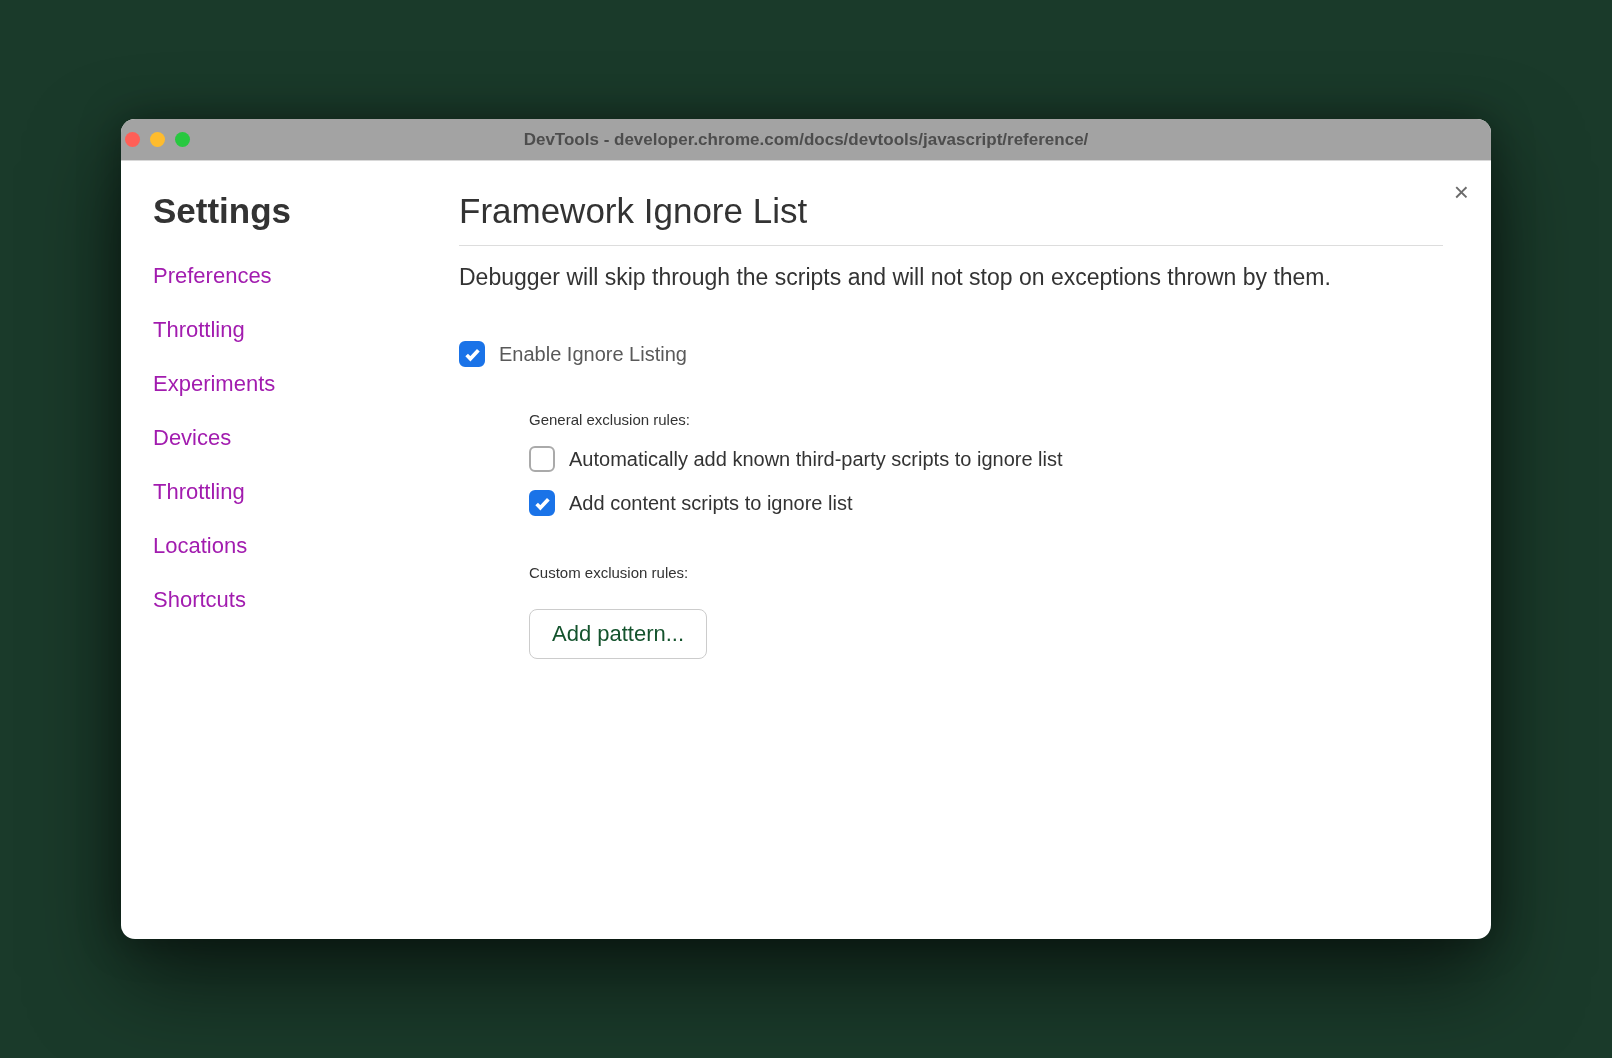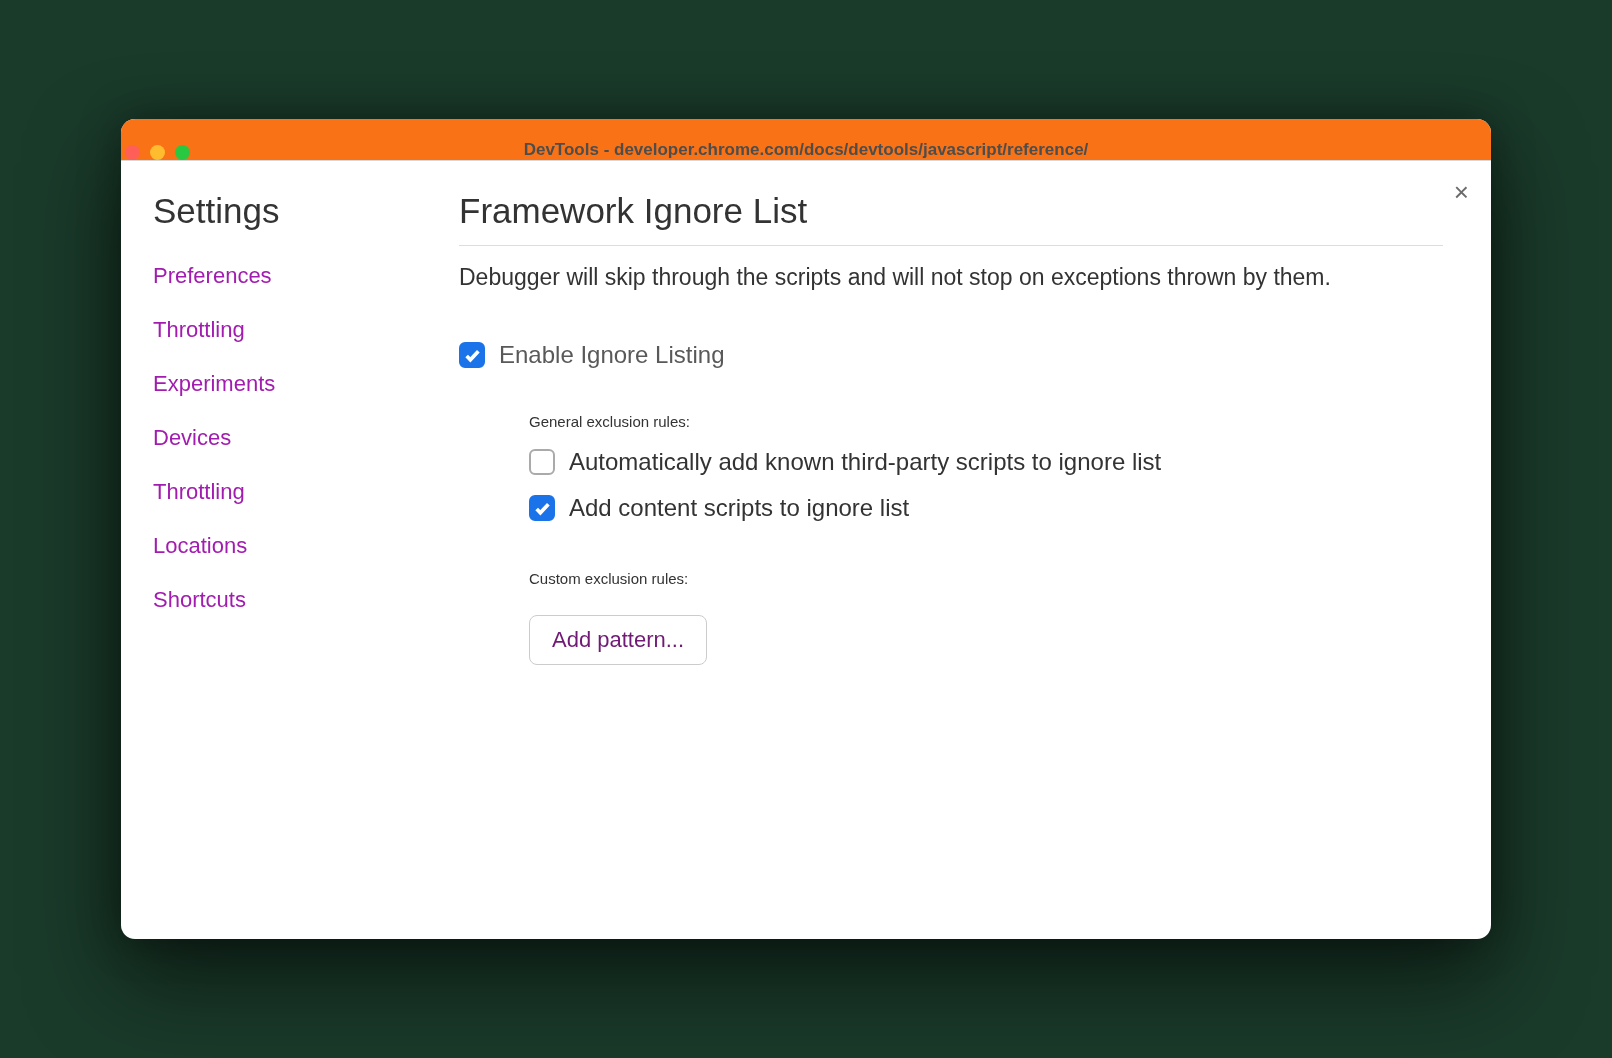--- a/index.html
+++ b/index.html
@@ -21,24 +21,24 @@
       height: 820px;
       background: #fff;
       border-radius: 14px;
       box-shadow: 0 40px 90px rgba(0,0,0,0.55), 0 0 40px rgba(0,0,0,0.35);
       overflow: hidden;
       display: flex;
       flex-direction: column;
     }
     .titlebar {
       height: 42px;
-      background: #f97316;
+      background: #a3a3a3;
       border-bottom: 1px solid #d8d8d8;
       display: flex;
-      align-items: flex-end;
+      align-items: center;
       padding: 0 4px;
       position: relative;
     }
     .traffic-lights {
       display: flex;
       gap: 10px;
     }
     .traffic-light {
       width: 15px;
       height: 15px;
@@ -72,21 +72,21 @@
       line-height: 1;
     }
     .sidebar {
       width: 290px;
       padding: 30px 0 0 0;
     }
     .sidebar-title {
       font-size: 35px;
       color: #333;
       padding: 0 0 18px 32px;
-      font-weight: 400;
+      font-weight: 700;
     }
     .sidebar-item {
       font-size: 22px;
       color: #a21caf;
       padding: 14px 0 14px 32px;
       cursor: pointer;
     }
     .sidebar-item.active {
       background: #f1f1f1;
       color: #222;
@@ -140,21 +140,21 @@
     }
     .checkbox svg {
       display: none;
       width: 17px;
       height: 17px;
       stroke: white;
       stroke-width: 3.5;
       fill: none;
     }
     .checkbox-label {
-      font-size: 24px;
+      font-size: 20px;
       color: #595959;
     }
     .checkbox-label.dark {
       color: #333;
     }
     .subsection {
       margin-left: 70px;
       margin-top: 44px;
     }
     .subsection-title {
@@ -165,21 +165,21 @@
     .subsection-title.mt {
       margin-top: 48px;
     }
     .add-pattern-btn {
       display: inline-block;
       margin-top: 20px;
       padding: 11px 22px;
       border: 1px solid #ccc;
       border-radius: 8px;
       background: #fff;
-      color: #701a75;
+      color: #14532d;
       font-size: 22px;
       cursor: pointer;
       font-family: inherit;
     }
   </style>
 </head>
 <body>
 
 <div class="window">
   <div class="titlebar">

